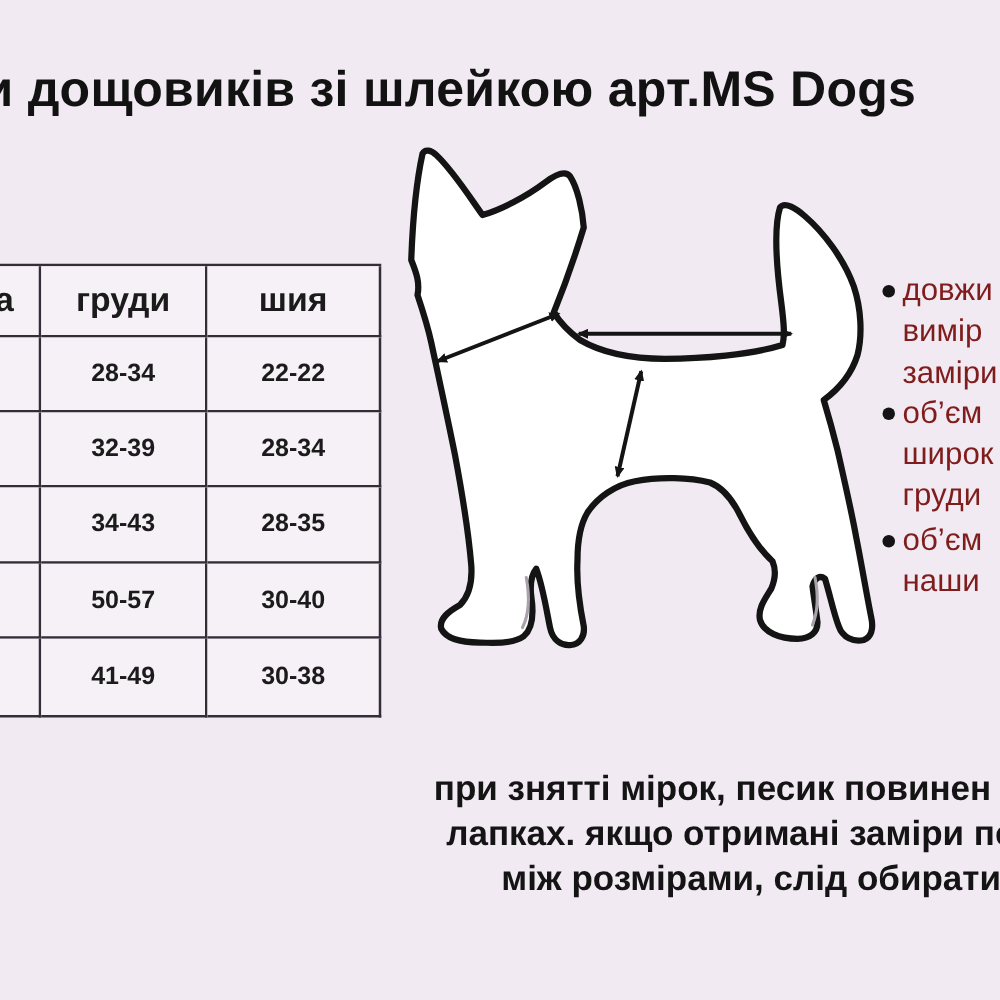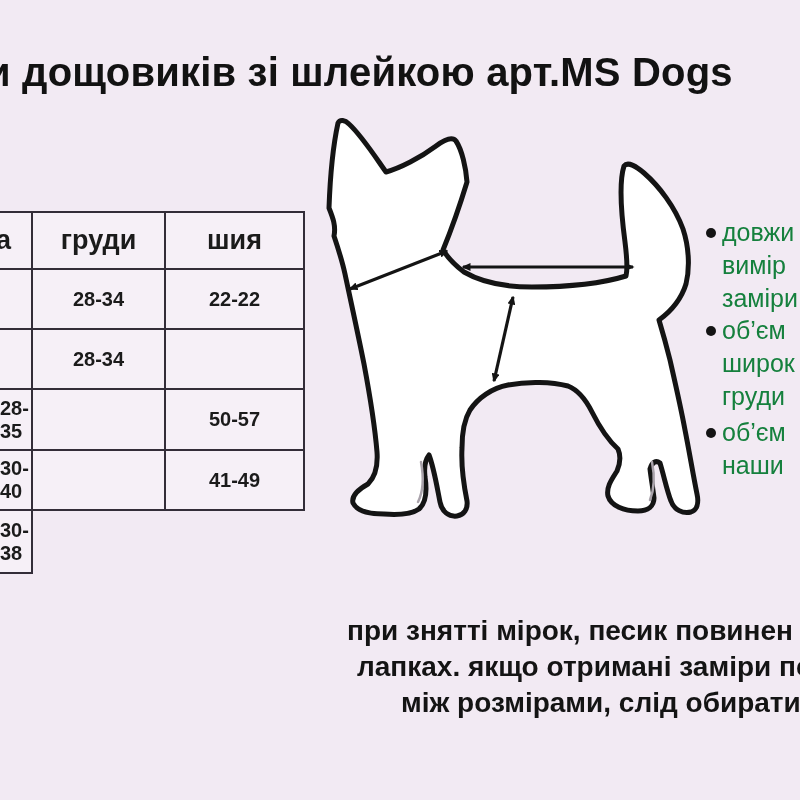--- a/index.html
+++ b/index.html
@@ -62,21 +62,21 @@
     width: 10px; height: 10px;
     border-radius: 50%;
     background: #141414;
     margin: 12px 6px 0 6px;
     flex: 0 0 auto;
   }
   .bullet-lines {
     font-size: 25px;
     line-height: 33px;
     white-space: nowrap;
-    color: #15803d;
+    color: #7f1d1d;
   }
 
   
   .footer-line {
     position: absolute;
     font-size: 28px;
     font-weight: bold;
     white-space: nowrap;
     color: #141414;
   }
@@ -101,23 +101,25 @@
       <span>а</span>
     </div>
   <div class="cell hdr">груди</div>
   <div class="cell hdr">шия</div>
 
   <div class="cell cut"></div>
   <div class="cell">28-34</div>
   <div class="cell">22-22</div>
 
   <div class="cell cut"></div>
+  <div class="cell">32-39</div>
   <div class="cell">28-34</div>
 
   <div class="cell cut"></div>
+  <div class="cell">34-43</div>
   <div class="cell">28-35</div>
 
   <div class="cell cut"></div>
   <div class="cell">50-57</div>
   <div class="cell">30-40</div>
 
   <div class="cell cut"></div>
   <div class="cell">41-49</div>
   <div class="cell">30-38</div>
 </div>

